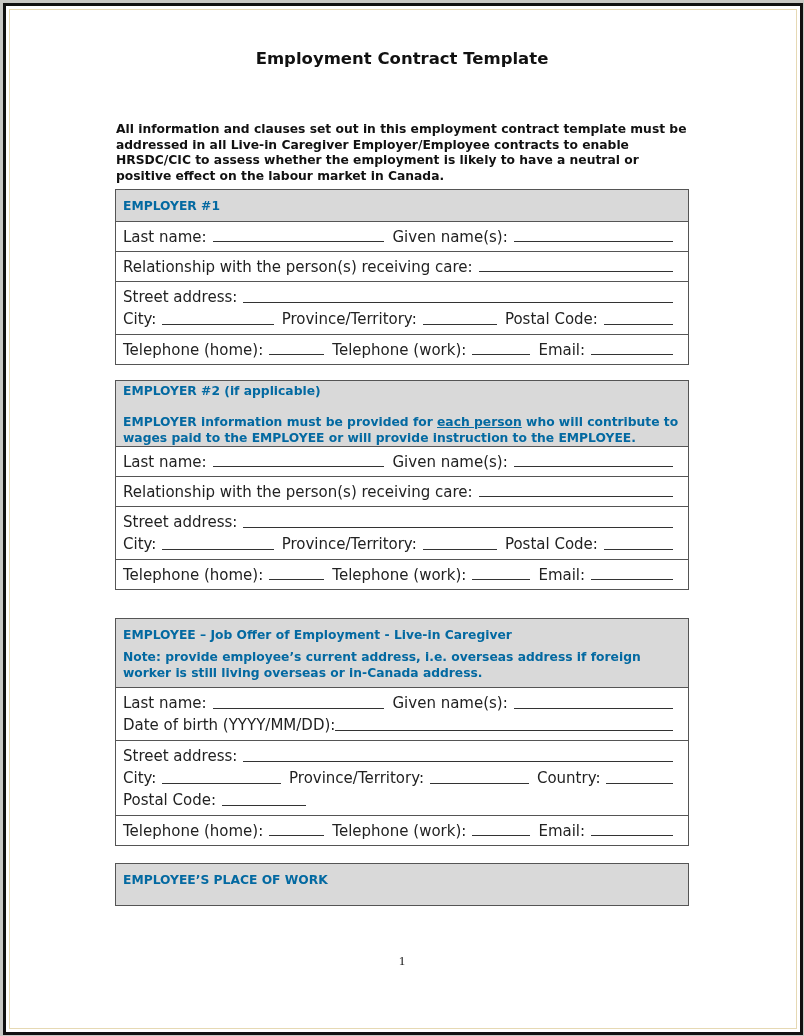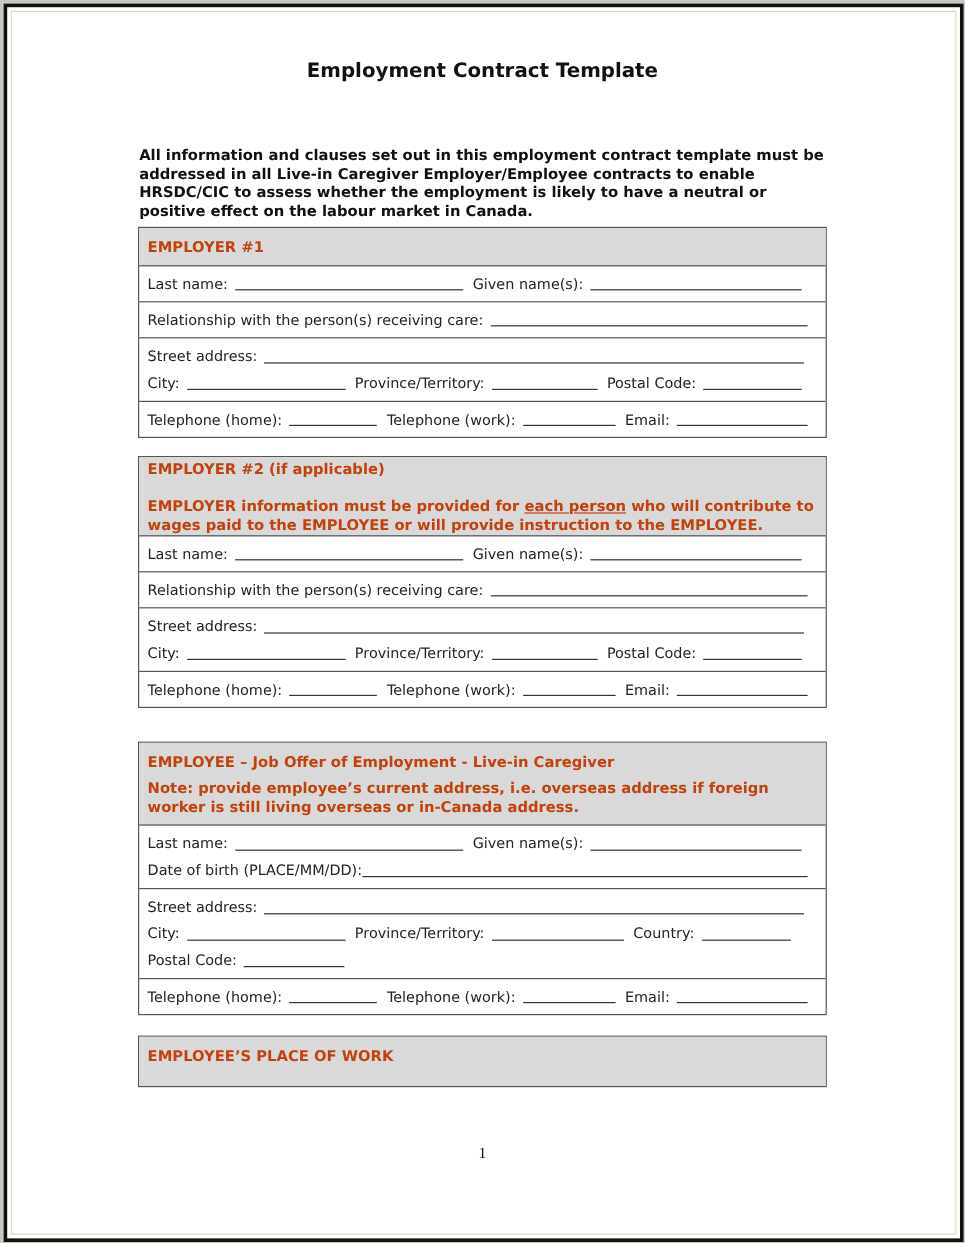--- a/index.html
+++ b/index.html
@@ -22,27 +22,27 @@
   .doc-title .t2 { font-size:16.5px; }
   .intro {
     position:absolute; left:116px; top:122px; width:580px;
     font-weight:bold; font-size:12.3px; line-height:15.5px; color:#111;
   }
   .box {
     position:absolute; left:115px; width:572px; border:1px solid #555; background:#fff;
   }
   .box-head {
     background:#d9d9d9; padding:6px 7px 5px; border-bottom:1px solid #555;
-    font-weight:bold; font-size:12.3px; color:#c2410c; line-height:16px;
+    font-weight:bold; font-size:12.3px; color:#0369a1; line-height:16px;
   }
   .box-head.only { border-bottom:none; }
   .row { border-bottom:1px solid #555; padding:0 7px; }
   .row:last-child { border-bottom:none; }
   .line {
-    height:22px; display:flex; align-items:center; font-size:12px; color:#222; white-space:nowrap;
+    height:22px; display:flex; align-items:center; font-size:15px; color:#222; white-space:nowrap;
   }
   .blank { display:inline-block; border-bottom:1px solid #333; height:10px; margin-left:6px; margin-right:8px; }
   .pagenum {
     position:absolute; left:0; right:0; top:953px; text-align:center;
     font-family:"Liberation Serif", serif; font-size:13px; color:#111;
   }
   u { }
 </style>
 </head>
 <body>
@@ -150,21 +150,21 @@
     <div style="margin-top:6px;">Note: provide employee’s current address, i.e. overseas address if foreign worker is still living overseas or in-Canada address.</div>
   </div>
   <div class="row" style="padding-top:4px;padding-bottom:4px;">
     <div class="line">
       <span>Last name:</span>
       <span class="blank" style="width:190px;"></span>
       <span>Given name(s):</span>
       <span class="blank" style="width:176px;"></span>
     </div>
     <div class="line">
-      <span>Date of birth (PLACE/MM/DD):</span>
+      <span>Date of birth (YYYY/MM/DD):</span>
       <span class="blank" style="width:376px;margin-left:0;"></span>
     </div>
   </div>
   <div class="row" style="padding-top:4px;padding-bottom:4px;">
     <div class="line">
       <span>Street address:</span>
       <span class="blank" style="width:450px;"></span>
     </div>
     <div class="line">
       <span>City:</span>

